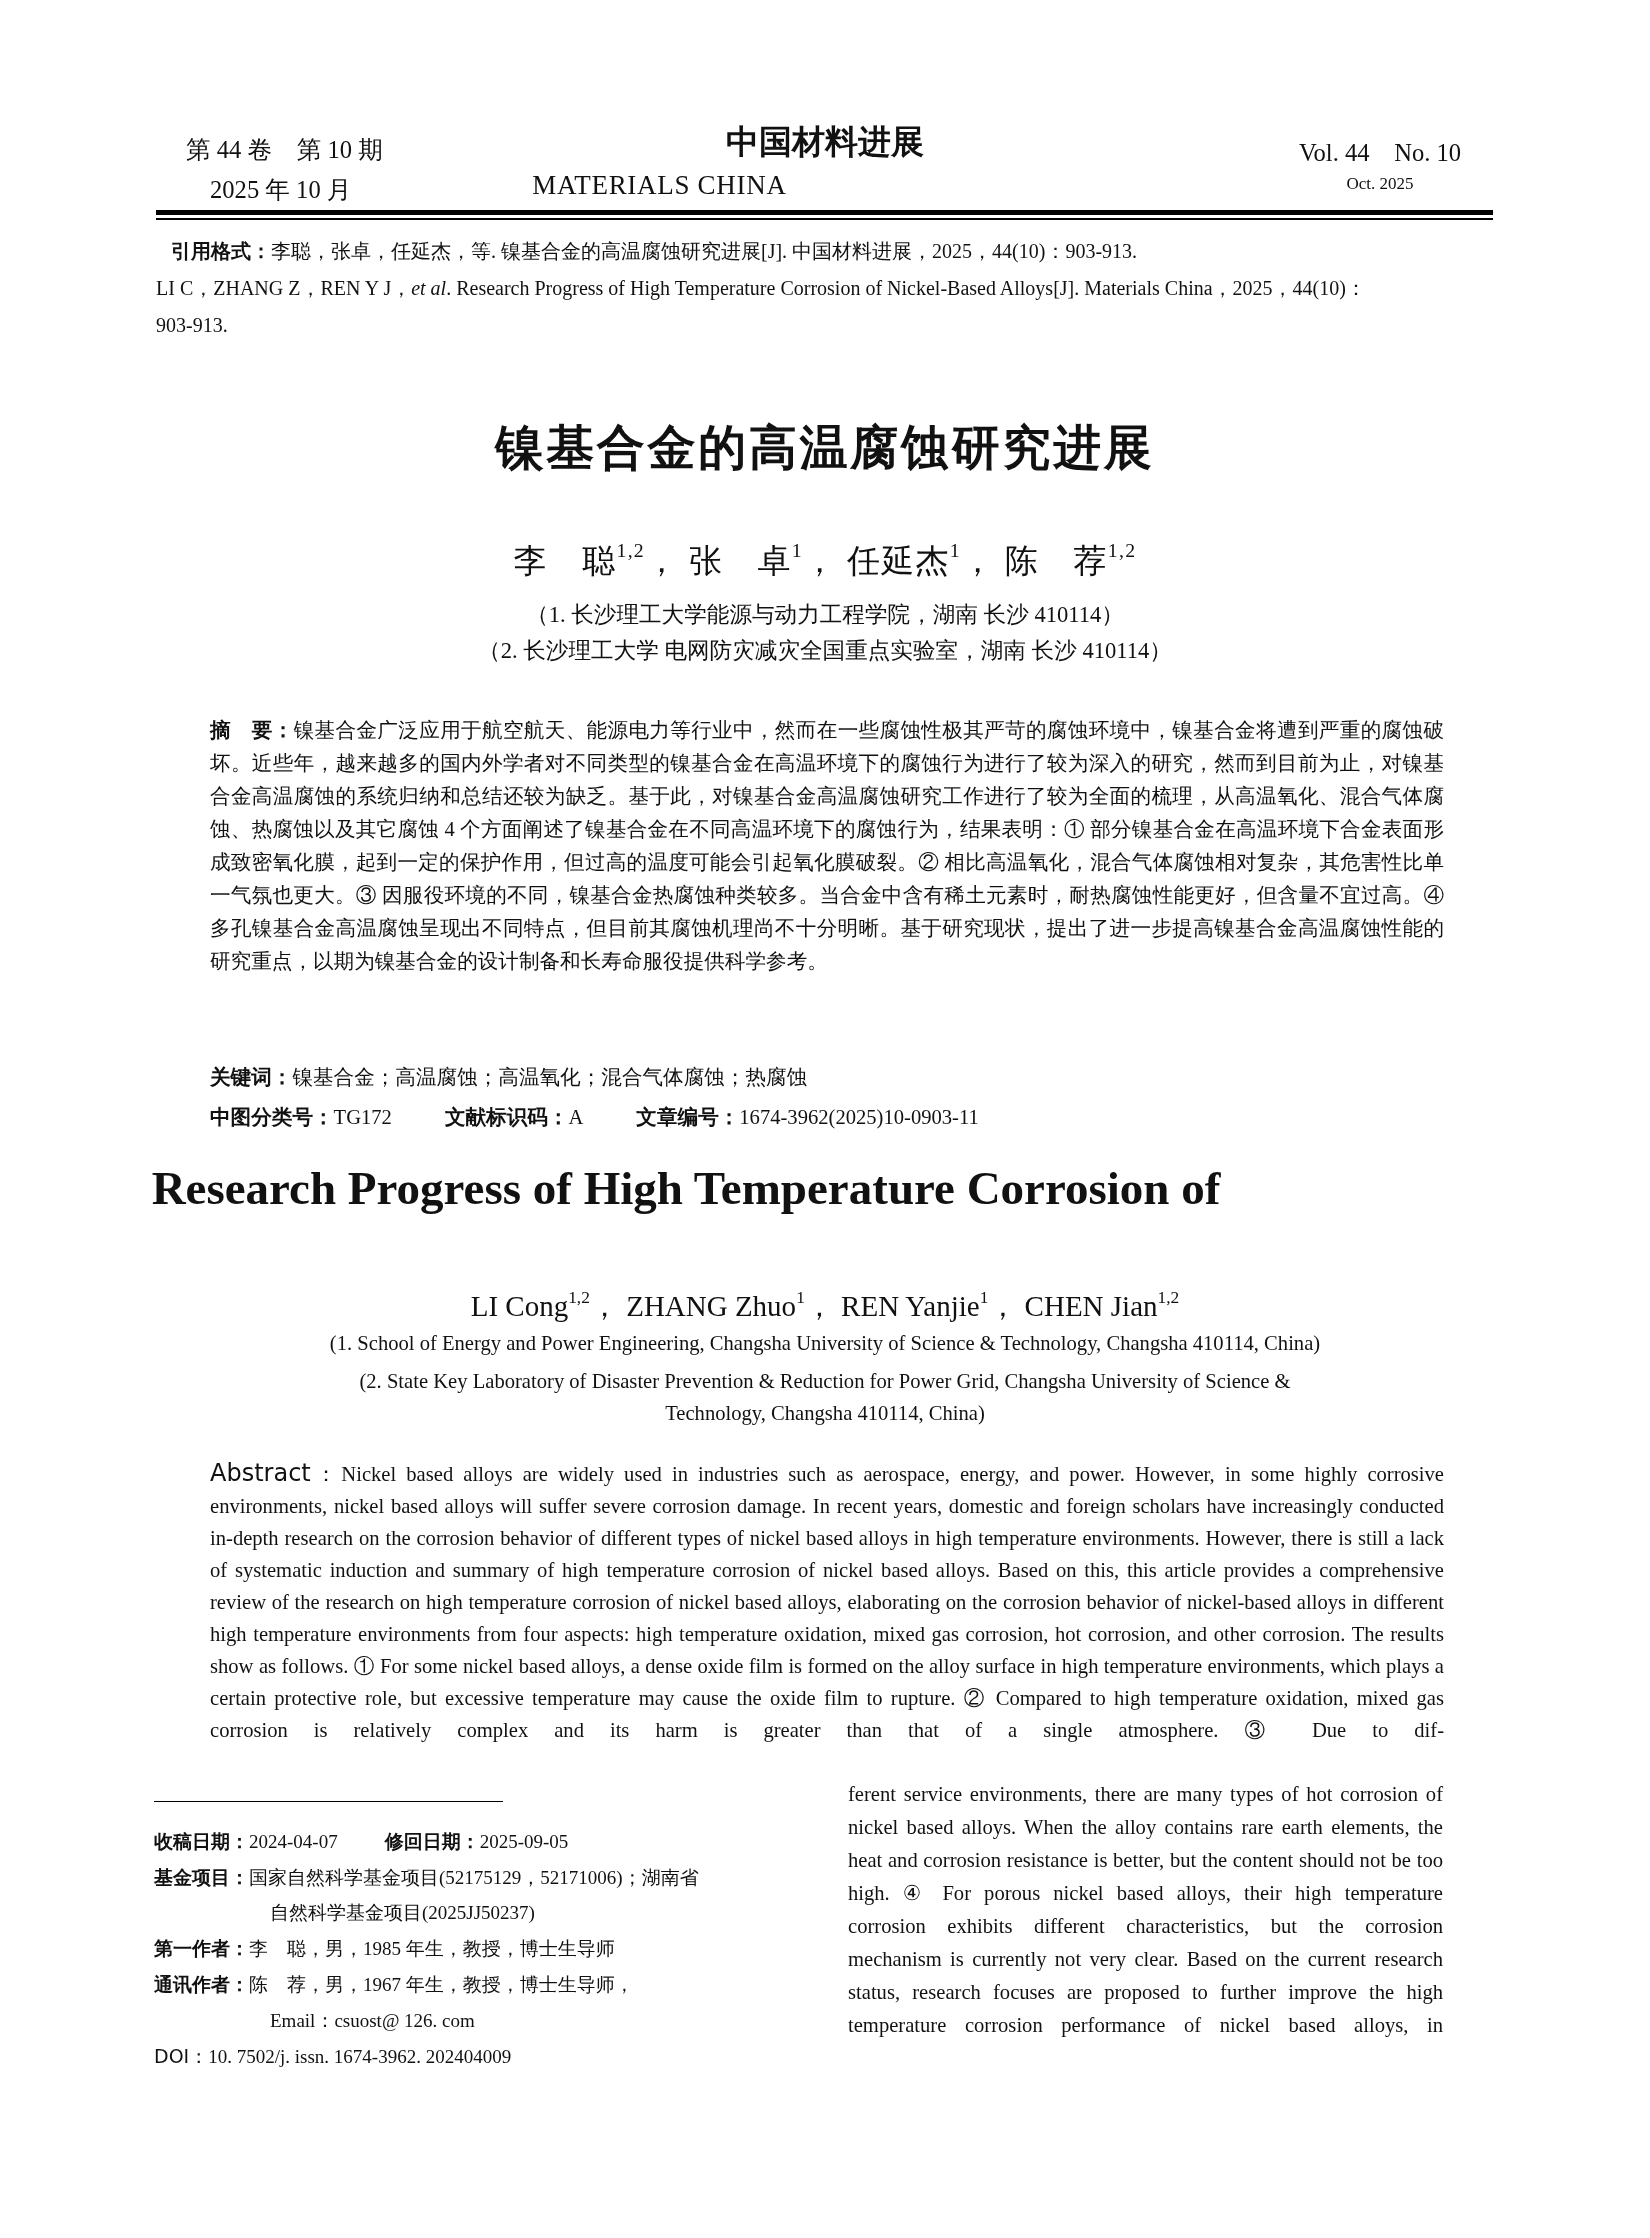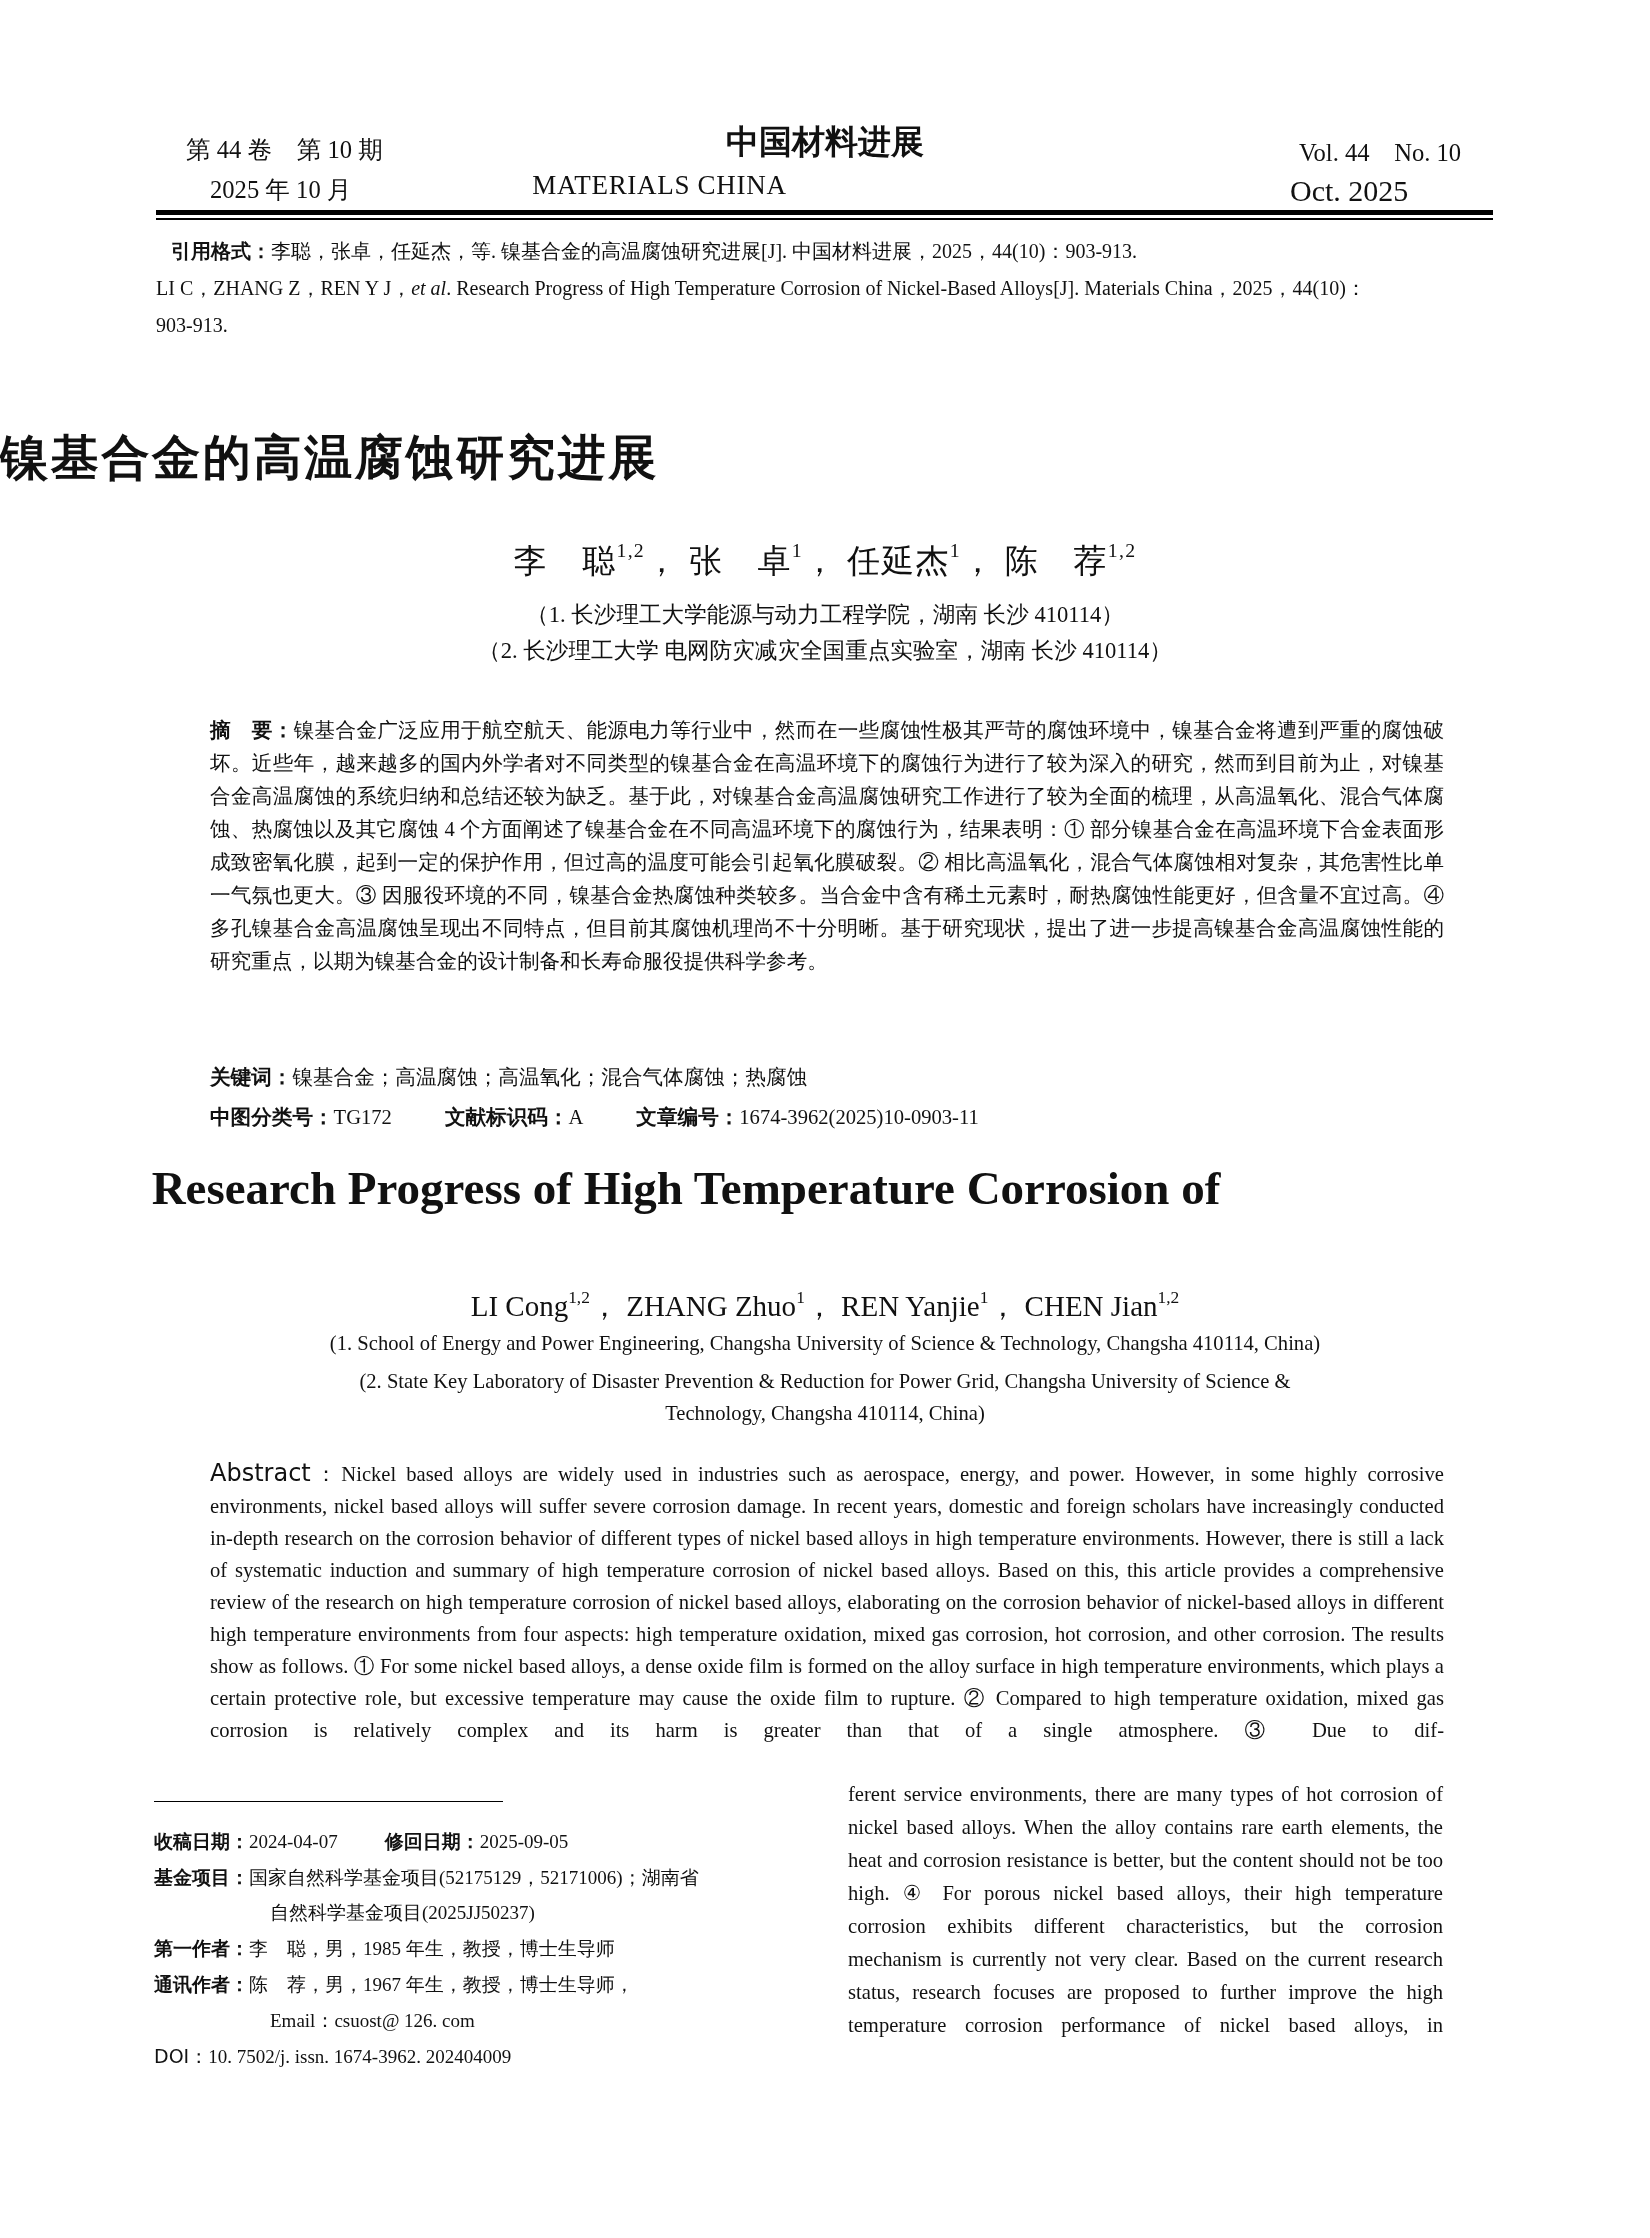--- a/index.html
+++ b/index.html
@@ -12,33 +12,33 @@
   .justify { text-align: justify; text-align-last: justify; }
   .lastleft { text-align-last: left; }
   sup { font-size: 0.6em; vertical-align: 0.75em; line-height: 0; }
 
   
   #hdr-left-1 { left: 186px; top: 133px; font-size: 24.6px; }
   #hdr-left-2 { left: 210px; top: 173px; font-size: 24.6px; }
   #hdr-center-1 { left: 0; width: 1650px; top: 120px; font-size: 33px; font-weight: bold; text-align: center; }
   #hdr-center-2 { left: 0; width: 1319px; top: 170px; font-size: 27px; text-align: center; letter-spacing: 0.7px; }
   #hdr-right-1 { left: 1290px; width: 180px; top: 136px; font-size: 24.6px; text-align: center; }
-  #hdr-right-2 { left: 1290px; width: 180px; top: 174px; font-size: 30px; text-align: left; }
+  #hdr-right-2 { left: 1290px; width: 180px; top: 174px; font-size: 17px; text-align: center; }
   #rule-thick { left: 156px; top: 210px; width: 1337px; height: 4.7px; background: #000; }
   #rule-thin { left: 156px; top: 218px; width: 1337px; height: 2px; background: #000; }
 
   
   .cite { left: 156px; width: 1337px; font-size: 20px; line-height: 37px; }
   #cite-cn { top: 233px; }
   #cite-en-1 { top: 270px; }
   #cite-en-2 { top: 307px; }
   .cite-label { font-family: "DejaVu Sans", sans-serif; font-weight: bold; margin-left: 15px; }
 
   
-  #title-cn { left: 0; width: 1650px; top: 426px; font-size: 48px; font-weight: bold; text-align: left; letter-spacing: 2.7px; font-family: "DejaVu Sans", sans-serif; }
+  #title-cn { left: 0; width: 1650px; top: 416px; font-size: 48px; font-weight: bold; text-align: center; letter-spacing: 2.7px; font-family: "DejaVu Sans", sans-serif; }
   #authors-cn { left: 0; width: 1650px; top: 539px; font-size: 33px; text-align: center; letter-spacing: 1.3px; }
   #affil-cn-1 { left: 0; width: 1650px; top: 599px; font-size: 22.6px; text-align: center; }
   #affil-cn-2 { left: 0; width: 1650px; top: 635px; font-size: 22.6px; text-align: center; }
 
   
   #abstract-cn { left: 210px; width: 1234px; top: 714px; font-size: 20.6px; line-height: 33px; }
   #abstract-cn .abs-label { font-family: "DejaVu Sans", sans-serif; font-weight: bold; }
   #keywords { left: 210px; top: 1061px; font-size: 20.6px; line-height: 33px; }
   #keywords .kw-label, #classif .kw-label { font-family: "DejaVu Sans", sans-serif; font-weight: bold; }
   #classif { left: 210px; top: 1101px; font-size: 20.6px; line-height: 33px; white-space: pre; }

